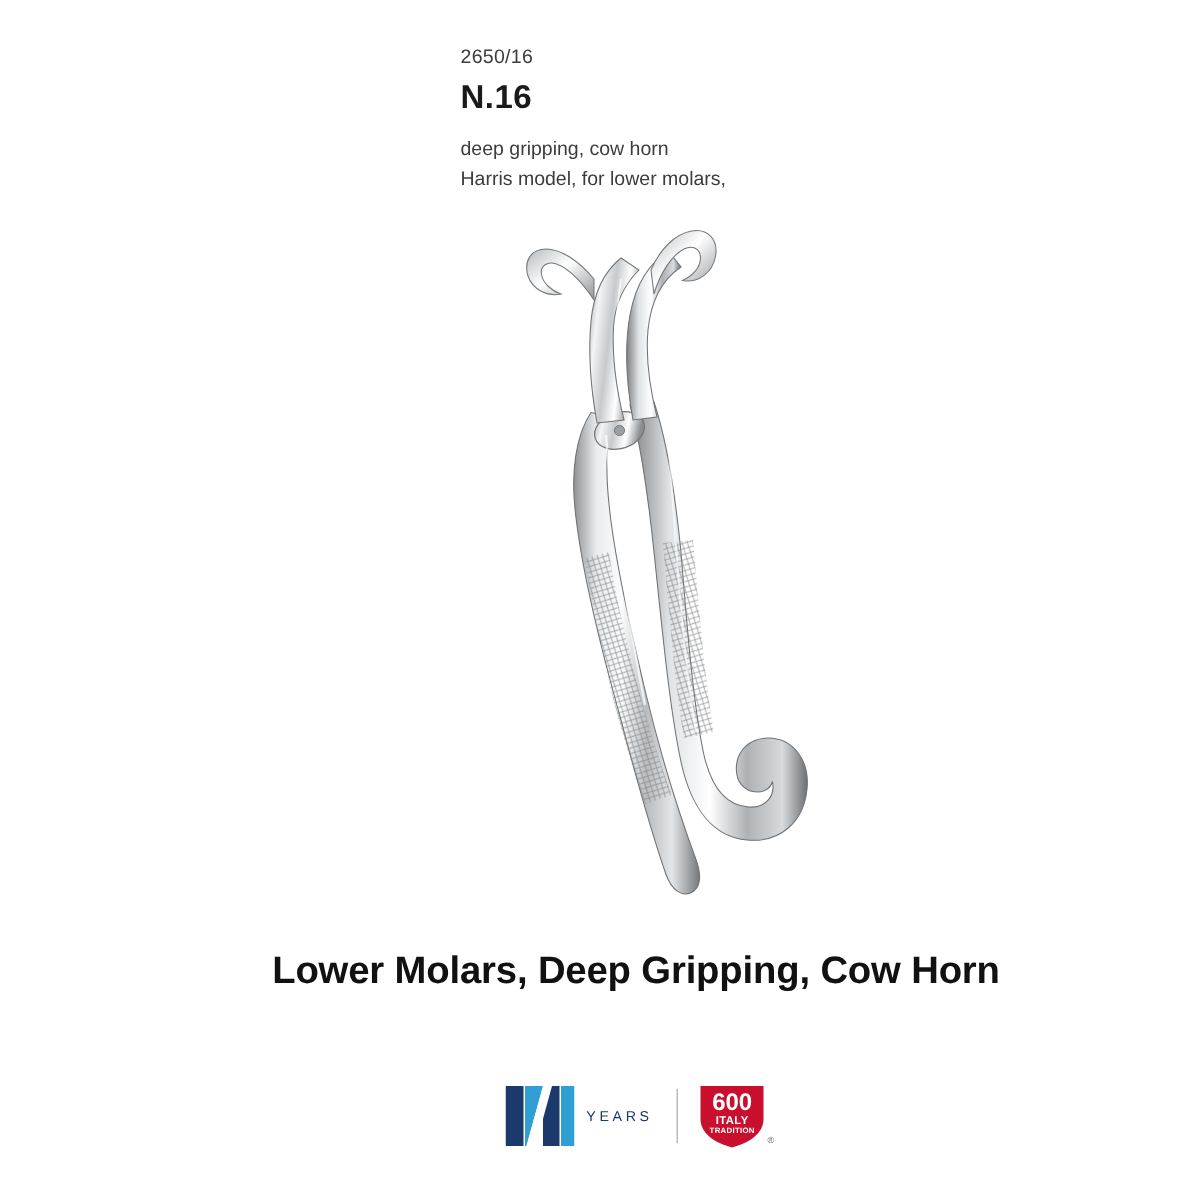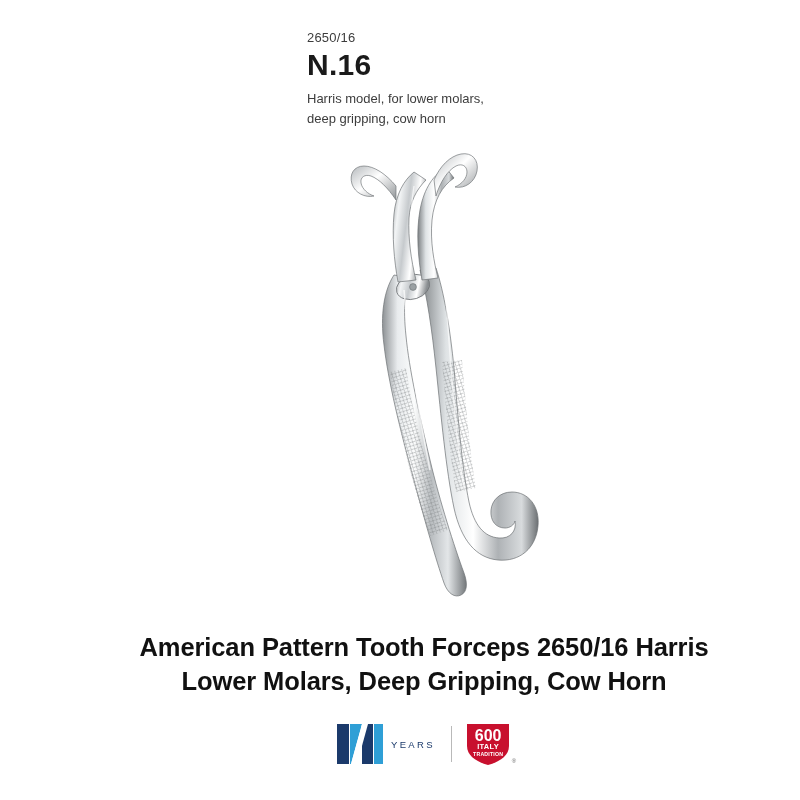--- a/index.html
+++ b/index.html
@@ -30,21 +30,21 @@
     top: 30px;
     width: 360px;
   }
   .spec-code {
     font-size: 13px;
     line-height: 16px;
     color: #3c3c3c;
     letter-spacing: 0.2px;
   }
   .spec-number {
-    font-size: 30px;
+    font-size: 22px;
     line-height: 30px;
     font-weight: bold;
     color: #1a1a1a;
     margin-top: 4px;
     letter-spacing: 0.3px;
   }
   .spec-desc {
     font-size: 13px;
     line-height: 20px;
     color: #3c3c3c;
@@ -179,22 +179,22 @@
 </style>
 </head>
 <body>
 
 <div class="page">
 
   <div class="spec-block">
     <div class="spec-code">2650/16</div>
     <div class="spec-number">N.16</div>
     <div class="spec-desc">
+      <span class="line">deep gripping, cow horn</span>
       <span class="line">Harris model, for lower molars,</span>
-      <span class="line">deep gripping, cow horn</span>
     </div>
   </div>
 
   <div class="product-figure">
     <svg viewBox="0 0 270 470" xmlns="http://www.w3.org/2000/svg" aria-hidden="true">
       <defs>
         <linearGradient id="steelV" x1="0" y1="0" x2="1" y2="0">
           <stop offset="0%" stop-color="#8e9295"></stop>
           <stop offset="18%" stop-color="#e9ecee"></stop>
           <stop offset="38%" stop-color="#fbfcfc"></stop>
@@ -246,21 +246,20 @@
       <path d="M72,46 C62,34 50,26 40,26 C30,26 25,34 28,44 C31,53 41,58 50,56 C44,54 38,49 37,43 C36,37 41,34 47,36 C55,39 64,48 72,60 Z" fill="url(#steelTip)" stroke="#74787b" stroke-width="0.7"></path>
       <path d="M110,40 C116,26 126,16 137,14 C148,12 155,20 153,31 C151,42 141,49 131,47 C138,44 143,38 143,32 C143,26 138,23 132,26 C124,30 116,42 112,56 Z" fill="url(#steelTip)" stroke="#74787b" stroke-width="0.7"></path>
 
       <path d="M80,150 C84,200 94,270 106,330" stroke="#ffffff" stroke-width="1.6" fill="none" opacity="0.7"></path>
       <path d="M122,160 C126,210 130,290 140,348" stroke="#ffffff" stroke-width="1.4" fill="none" opacity="0.6"></path>
       <path d="M90,46 C86,70 86,104 92,132" stroke="#ffffff" stroke-width="1.3" fill="none" opacity="0.65"></path>
     </svg>
   </div>
 
   <div class="caption">
-    <span class="line">American Pattern Tooth Forceps 2650/16 Harris</span>
     <span class="line">Lower Molars, Deep Gripping, Cow Horn</span>
   </div>
 
   <div class="logo-row">
 
     <div class="logo-mark">
       <svg viewBox="0 0 46 40" xmlns="http://www.w3.org/2000/svg" aria-hidden="true">
         <rect x="0" y="0" width="12" height="40" fill="#1b3a6b"></rect>
         <polygon points="13,0 24,0 24,40 13,40" fill="#2f9fd6"></polygon>
         <polygon points="25,0 36,0 25,40 14,40" fill="#ffffff"></polygon>

